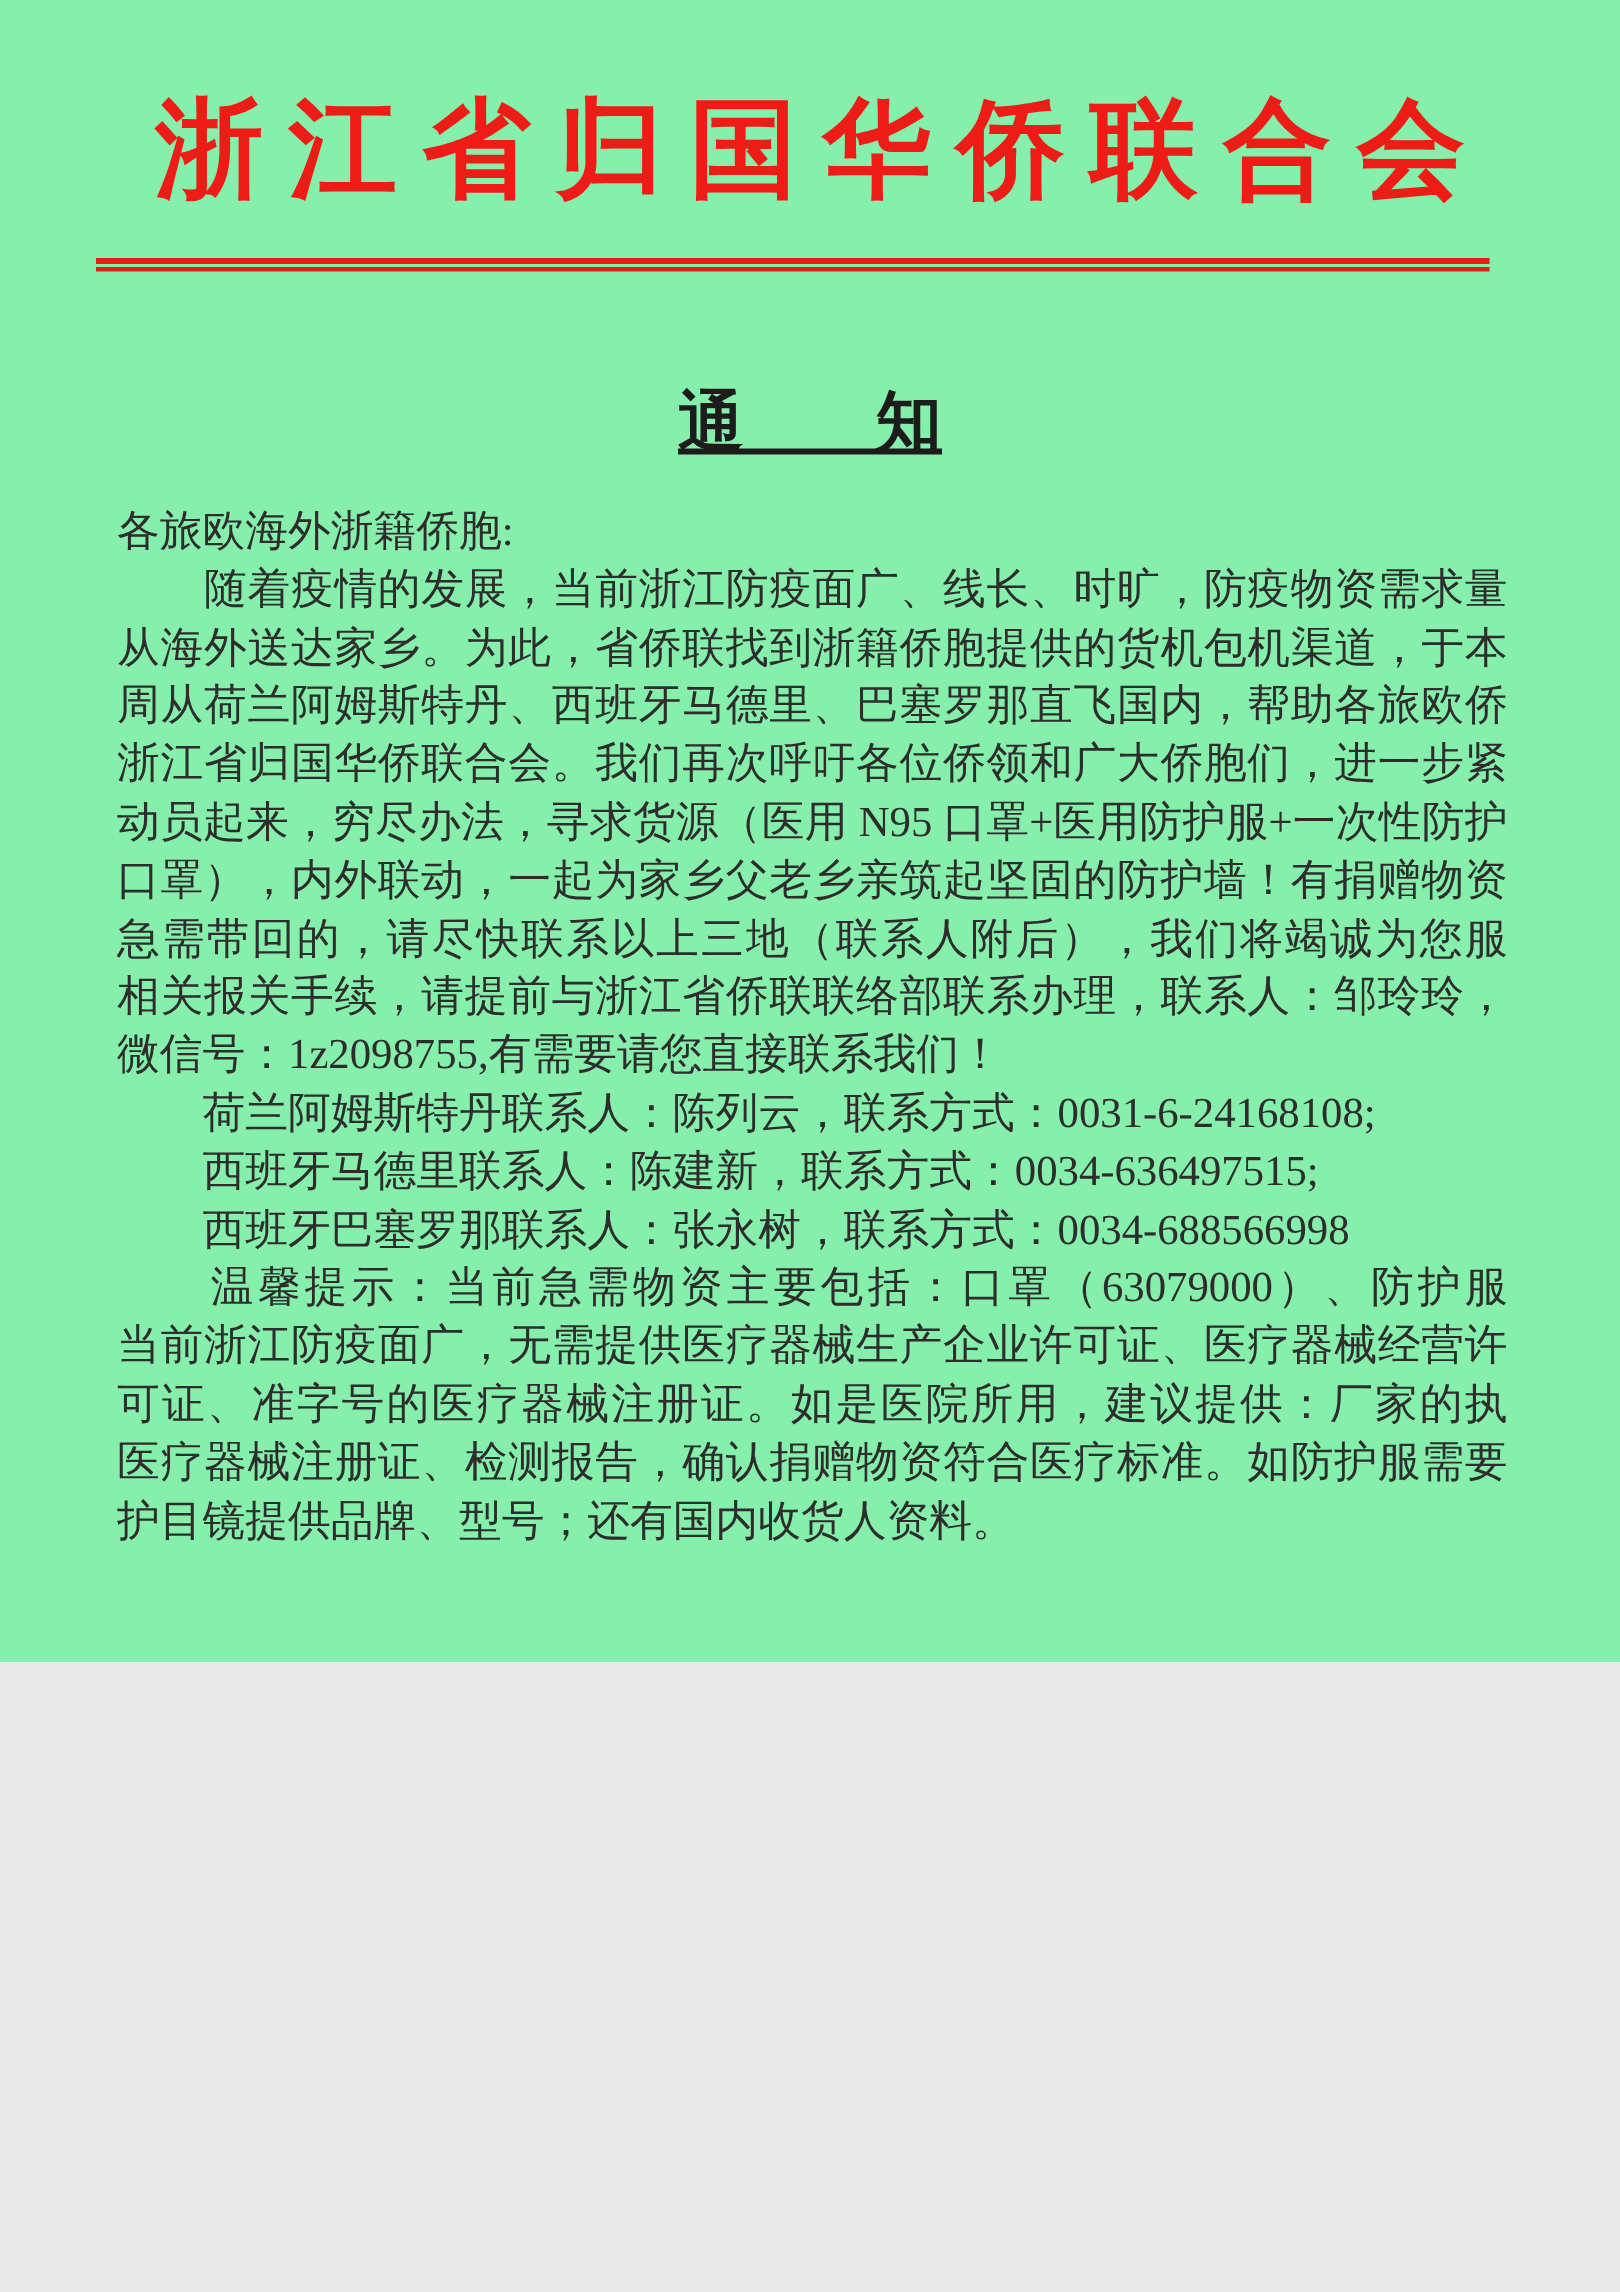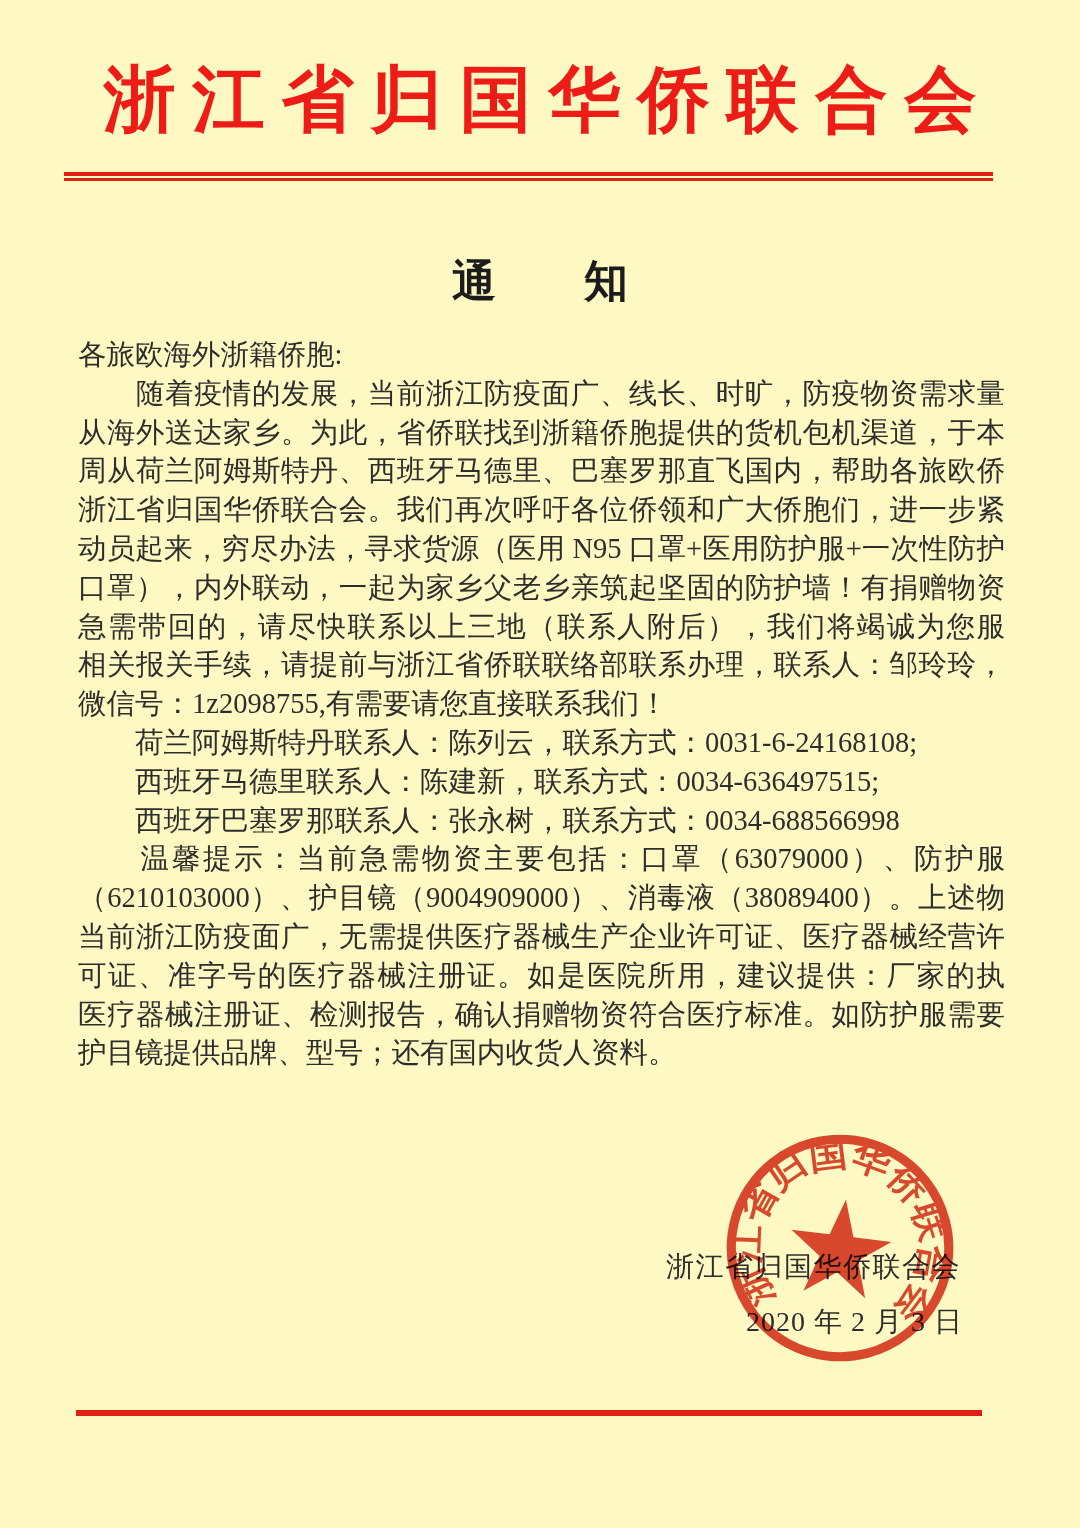--- a/index.html
+++ b/index.html
@@ -4,23 +4,23 @@
 <style>
   html, body {
     margin: 0;
     padding: 0;
     background: #e9e9e9;
     font-family: "Liberation Serif", "DejaVu Serif", serif;
   }
   .page {
     position: relative;
     width: 1080px;
-    height: 1528px;
+    height: 1108px;
     margin: 0 auto;
-    background: #fef9c3;
+    background: #86efac;
     overflow: hidden;
   }
   
   .org-title {
     position: absolute;
     top: 52px;
     left: 0;
     width: 100%;
     text-align: center;
     color: #ee1c16;
@@ -44,20 +44,21 @@
   
   .notice-title {
     position: absolute;
     top: 252px;
     left: 0;
     width: 100%;
     text-align: center;
     color: #1c1c1c;
     font-size: 44px;
     font-weight: bold;
+    text-decoration: underline;
   }
   
   .body {
     position: absolute;
     top: 336px;
     left: 78px;
     width: 927px;
     color: #2d2d2d;
     font-size: 28.5px;
   }
@@ -137,21 +138,20 @@
     <div class="line full">浙江省归国华侨联合会。我们再次呼吁各位侨领和广大侨胞们，进一步紧急</div>
     <div class="line full">动员起来，穷尽办法，寻求货源（医用 N95 口罩+医用防护服+一次性防护</div>
     <div class="line full">口罩），内外联动，一起为家乡父老乡亲筑起坚固的防护墙！有捐赠物资</div>
     <div class="line full">急需带回的，请尽快联系以上三地（联系人附后），我们将竭诚为您服务。</div>
     <div class="line full">相关报关手续，请提前与浙江省侨联联络部联系办理，联系人：邹玲玲，</div>
     <div class="line short">微信号：1z2098755,有需要请您直接联系我们！</div>
     <div class="line short">　　荷兰阿姆斯特丹联系人：陈列云，联系方式：0031-6-24168108;</div>
     <div class="line short">　　西班牙马德里联系人：陈建新，联系方式：0034-636497515;</div>
     <div class="line short">　　西班牙巴塞罗那联系人：张永树，联系方式：0034-688566998</div>
     <div class="line full">　　温馨提示：当前急需物资主要包括：口罩（63079000）、防护服</div>
-    <div class="line full">（6210103000）、护目镜（9004909000）、消毒液（38089400）。上述物</div>
     <div class="line full">当前浙江防疫面广，无需提供医疗器械生产企业许可证、医疗器械经营许</div>
     <div class="line full">可证、准字号的医疗器械注册证。如是医院所用，建议提供：厂家的执照、</div>
     <div class="line full">医疗器械注册证、检测报告，确认捐赠物资符合医疗标准。如防护服需要</div>
     <div class="line short">护目镜提供品牌、型号；还有国内收货人资料。</div>
   </div>
 
   <div class="signature-org">浙江省归国华侨联合会</div>
   <div class="signature-date">2020 年 2 月 3 日</div>
 
   <svg class="seal" viewBox="0 0 240 240" aria-hidden="true">

